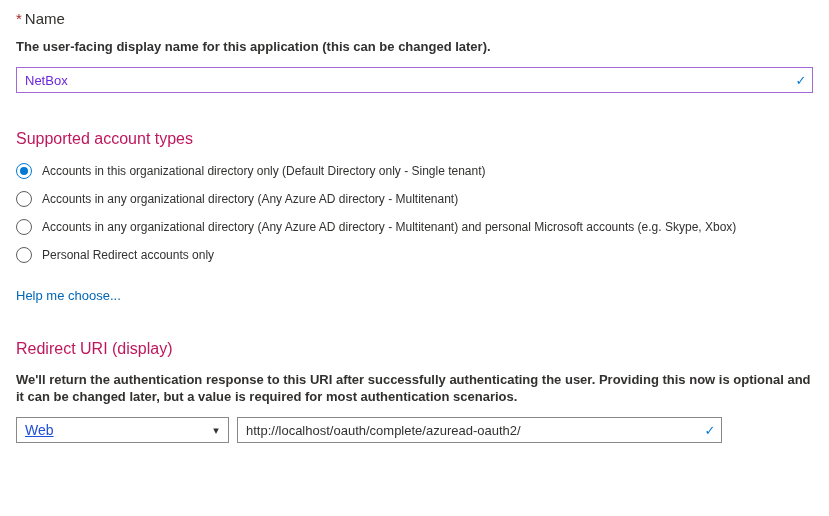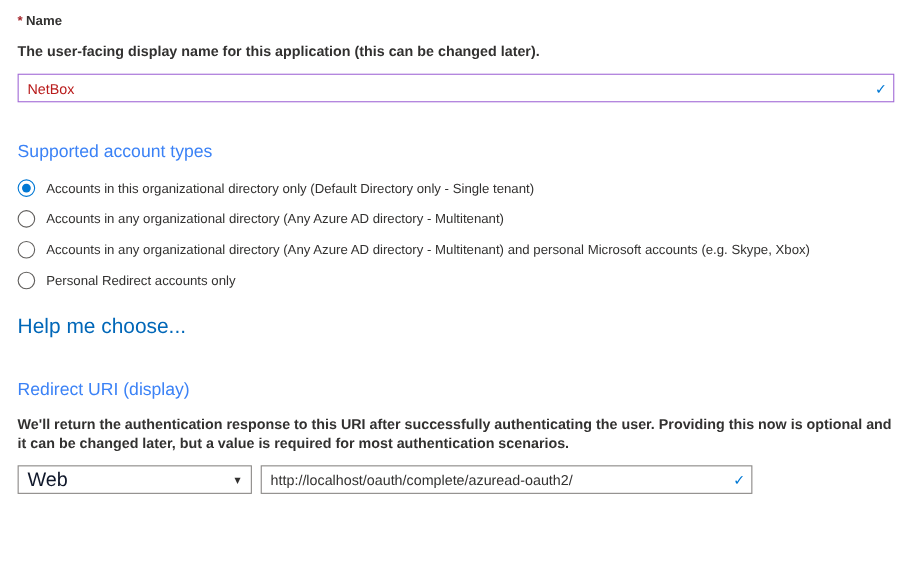--- a/index.html
+++ b/index.html
@@ -14,25 +14,24 @@
     color: #323130;
     font-size: 14px;
     overflow: hidden;
   }
   .page {
     padding: 10px 16px 0 16px;
     box-sizing: border-box;
     width: 829px;
   }
   .field-label {
-    font-size: 12px;
+    font-size: 15px;
     color: #323130;
     margin: 0 0 10px 0;
     line-height: 18px;
-    font-weight: bold;
   }
   .req-star {
     color: #a4262c;
     margin-right: 3px;
   }
   .description {
     font-size: 13px;
     color: #323130;
     line-height: 17px;
     margin: 0 0 12px 0;
@@ -48,36 +47,36 @@
     display: flex;
     align-items: center;
     background: #fff;
   }
   .text-input-wrap input {
     border: 0;
     outline: none;
     flex: 1;
     font-family: "Liberation Sans", sans-serif;
     font-size: 13px;
-    color: #b91c1c;
+    color: #6d28d9;
     padding: 0 8px;
     background: transparent;
     height: 100%;
   }
   .check-glyph {
     width: 22px;
     text-align: center;
     color: #0078d4;
     font-size: 13px;
     line-height: 1;
     user-select: none;
   }
   .section-title {
     font-size: 16px;
-    color: #3b82f6;
+    color: #be185d;
     margin: 0 0 12px 0;
     line-height: 20px;
   }
   .spacer-lg { height: 36px; }
   .spacer-sm { height: 14px; }
 
   .radio-row {
     display: flex;
     align-items: center;
     margin-bottom: 8px;
@@ -106,21 +105,21 @@
     border-radius: 50%;
     background: #0078d4;
   }
   .radio-label {
     font-size: 12px;
     color: #323130;
     line-height: 16px;
   }
   .link {
     color: #0067b8;
-    font-size: 19px;
+    font-size: 13px;
     text-decoration: none;
     cursor: pointer;
   }
 
   .uri-row {
     display: flex;
     align-items: center;
     gap: 8px;
   }
   .select-wrap {
@@ -128,34 +127,35 @@
     width: 213px;
     height: 26px;
     border: 1px solid #8a8886;
     box-sizing: border-box;
     display: flex;
     align-items: center;
     background: #fff;
   }
   .select-wrap .select-value {
     flex: 1;
-    font-size: 18px;
-    color: #0f172a;
+    font-size: 14px;
+    color: #1d4ed8;
     padding: 0 8px;
+    text-decoration: underline;
   }
   .chevron {
     width: 24px;
     text-align: center;
     color: #323130;
     font-size: 11px;
     user-select: none;
   }
   .uri-input-wrap {
     position: relative;
-    width: 447px;
+    width: 485px;
     height: 26px;
     border: 1px solid #8a8886;
     box-sizing: border-box;
     display: flex;
     align-items: center;
     background: #fff;
   }
   .uri-input-wrap input {
     border: 0;
     outline: none;

